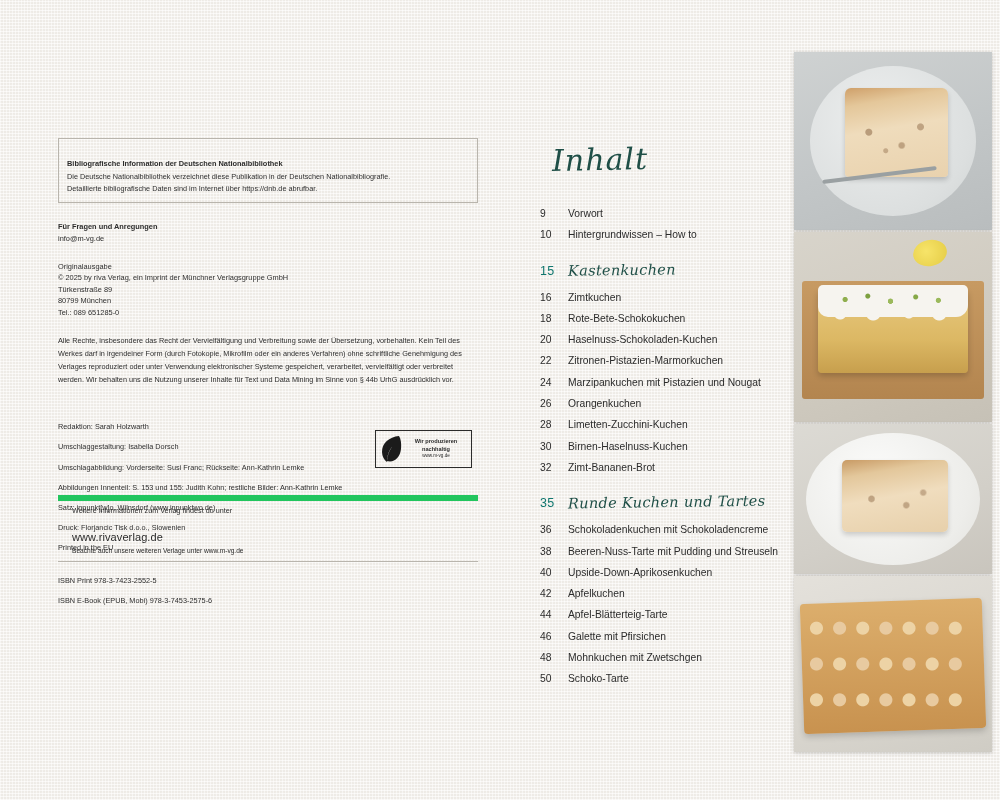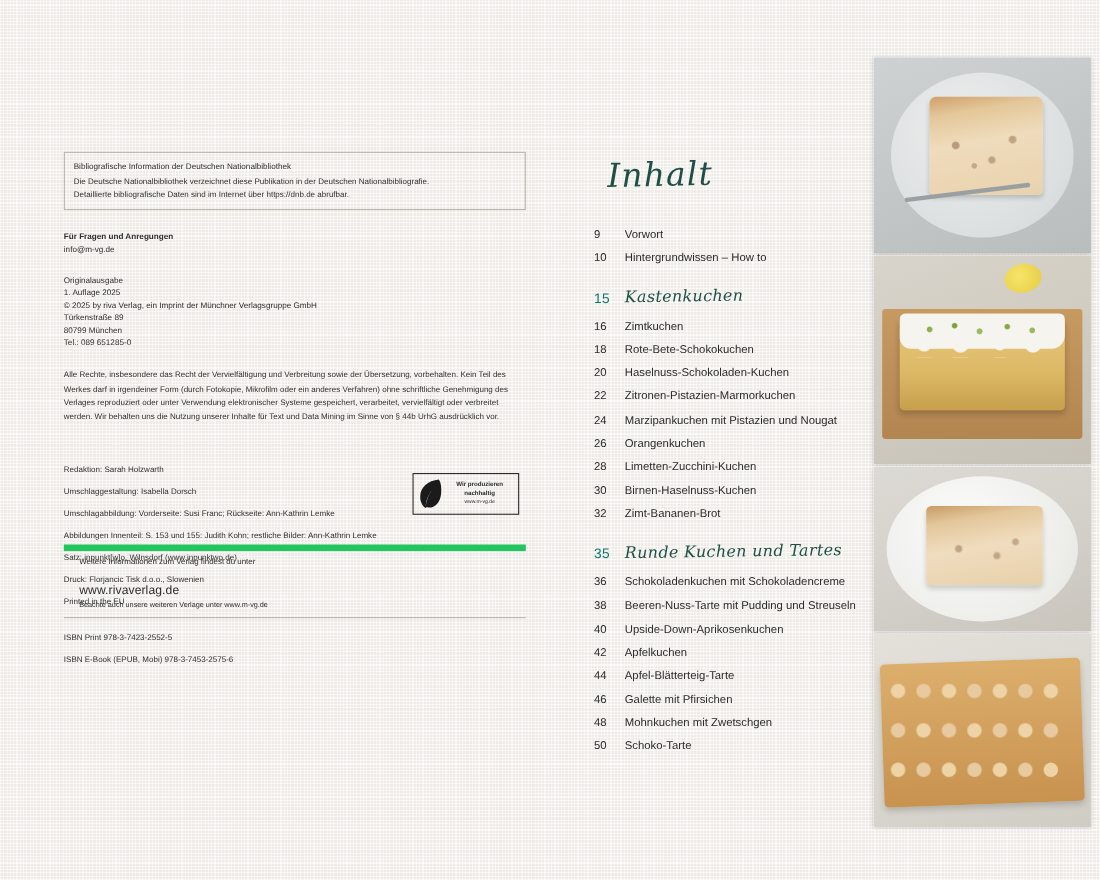--- a/index.html
+++ b/index.html
@@ -28,21 +28,21 @@
     left:58px; top:138px; width:420px;
     font-size:7.4px;
     line-height:1.55;
     color:#2e2e2e;
   }
   .dnb-box{
     border:1px solid #b9b5ad;
     padding:7px 8px 8px 8px;
     margin-bottom:18px;
   }
-  .dnb-title{font-weight:normal;font-size:7.4px;margin-bottom:2px;}
+  .dnb-title{font-weight:bold;font-size:7.4px;margin-bottom:2px;margin-top:12px;}
   .dnb-line{font-size:7.3px;}
 
   .block{margin-bottom:17px;}
   .block .bold{font-weight:bold;}
   .block p{margin:0;}
 
   .rights{
     margin-bottom:35px;
     line-height:1.75;
     font-size:7.3px;
@@ -214,21 +214,20 @@
       <div class="dnb-line">Detaillierte bibliografische Daten sind im Internet über https://dnb.de abrufbar.</div>
     </div>
 
     <div class="block">
       <p class="bold">Für Fragen und Anregungen</p>
       <p>info@m-vg.de</p>
     </div>
 
     <div class="block">
       <p>Originalausgabe</p>
-      <p>1. Auflage 2025</p>
       <p>© 2025 by riva Verlag, ein Imprint der Münchner Verlagsgruppe GmbH</p>
       <p>Türkenstraße 89</p>
       <p>80799 München</p>
       <p>Tel.: 089 651285-0</p>
     </div>
 
     <div class="rights">Alle Rechte, insbesondere das Recht der Vervielfältigung und Verbreitung sowie der Übersetzung, vorbehalten. Kein Teil des Werkes darf in irgendeiner Form (durch Fotokopie, Mikrofilm oder ein anderes Verfahren) ohne schriftliche Genehmigung des Verlages reproduziert oder unter Verwendung elektronischer Systeme gespeichert, verarbeitet, vervielfältigt oder verbreitet werden. Wir behalten uns die Nutzung unserer Inhalte für Text und Data Mining im Sinne von § 44b UrhG ausdrücklich vor.</div>
 
     <div class="credits">
       <p>Redaktion: Sarah Holzwarth</p>

